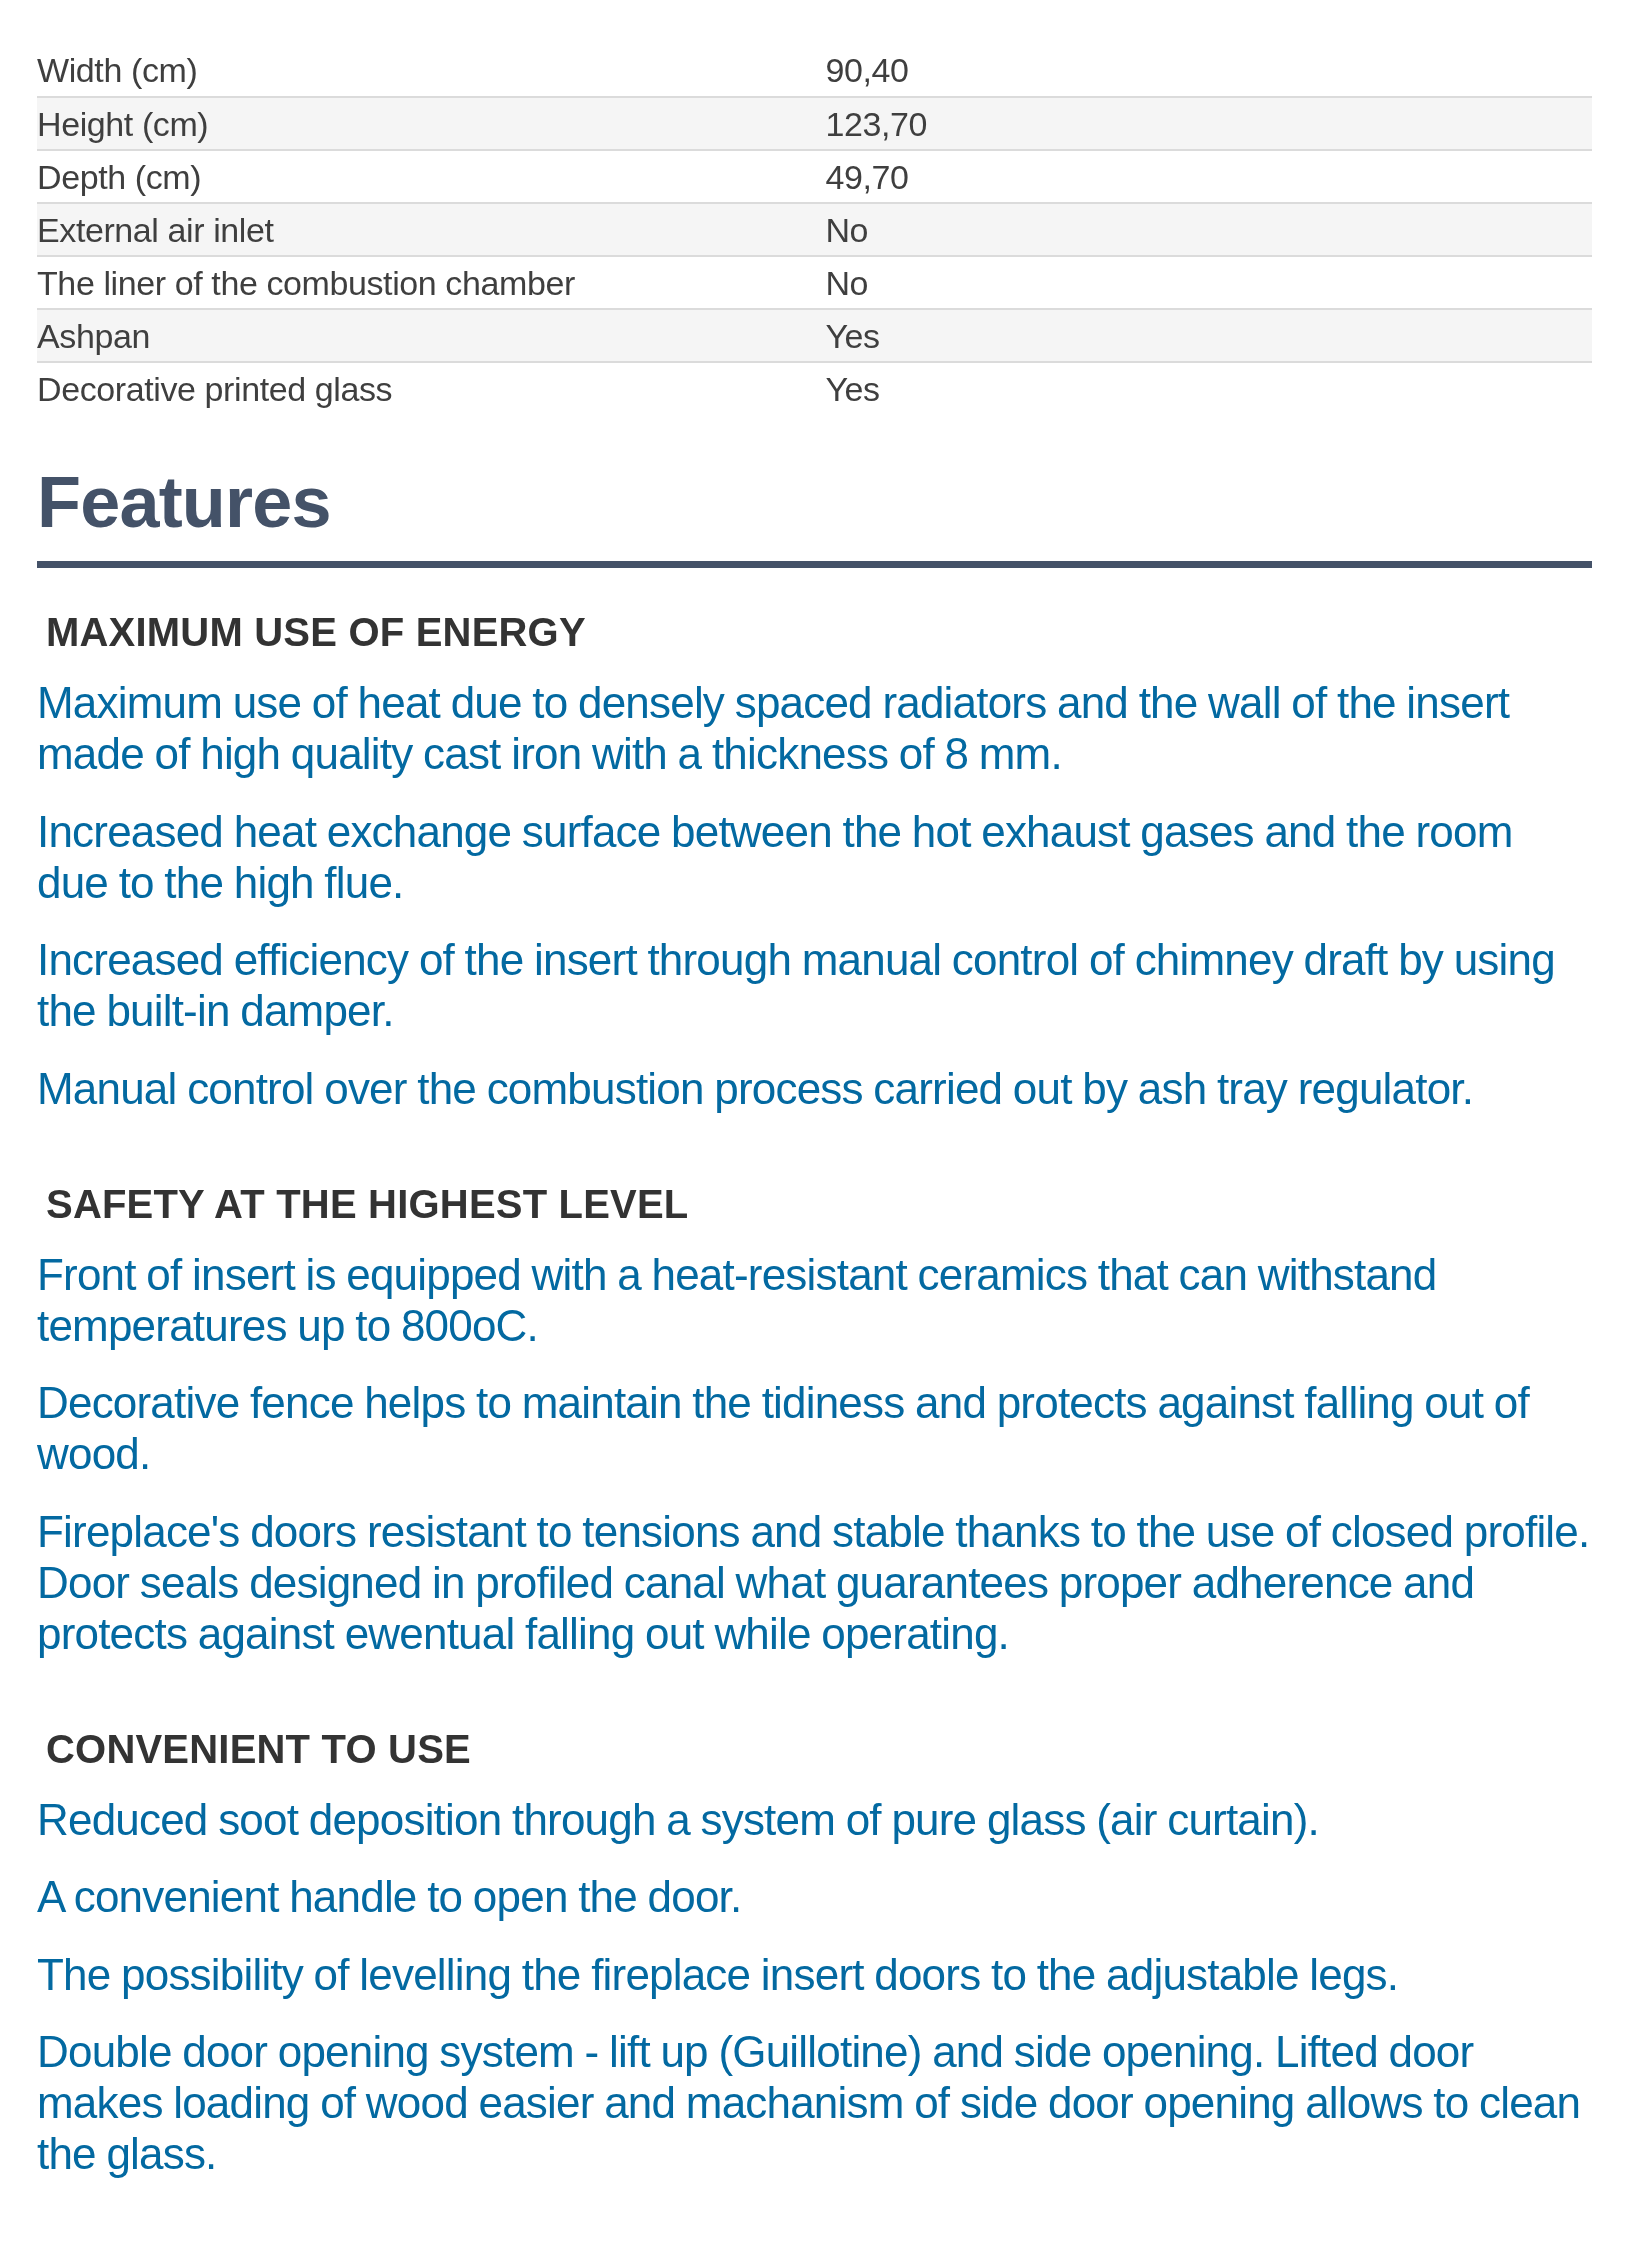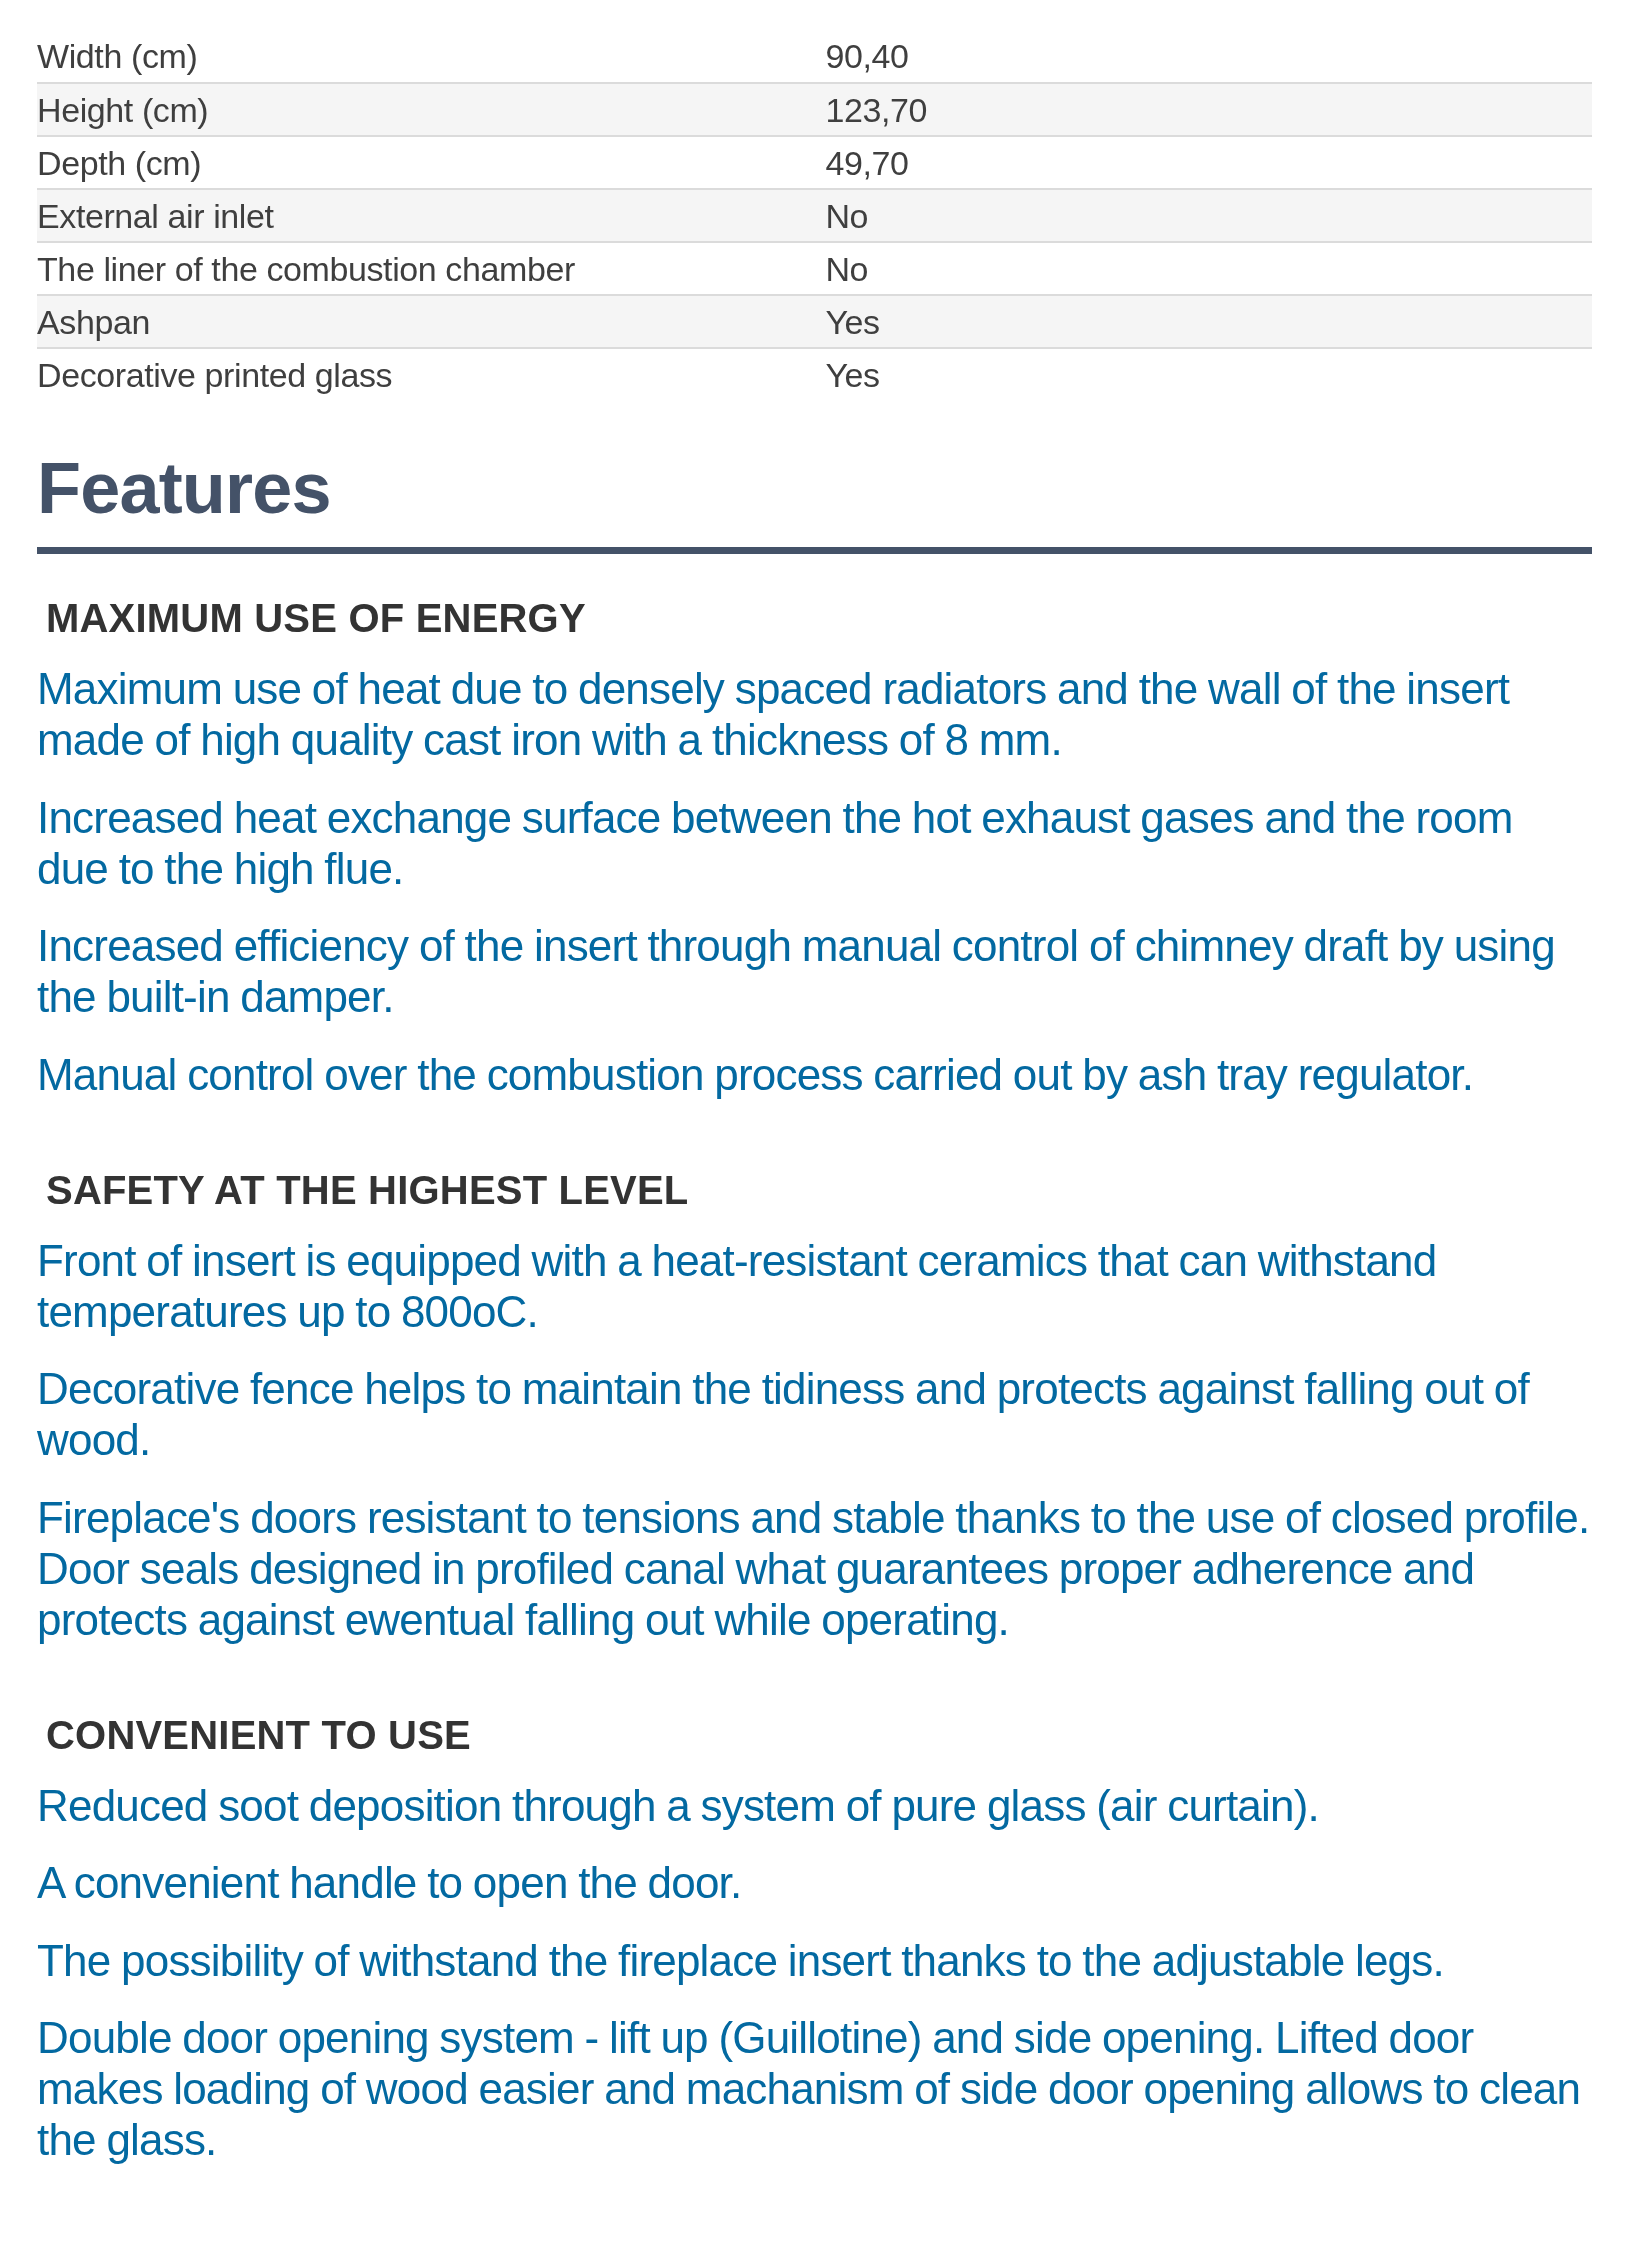--- a/index.html
+++ b/index.html
@@ -10,21 +10,21 @@
   body {
     width: 1629px;
     min-height: 2261px;
     font-family: "Liberation Sans", sans-serif;
     -webkit-font-smoothing: antialiased;
   }
   .page {
     box-sizing: border-box;
     width: 1629px;
     min-height: 2261px;
-    padding: 30px 37px 47px 37px;
+    padding: 44px 37px 47px 37px;
   }
 
   
   table.specs {
     width: 100%;
     border-collapse: collapse;
     table-layout: fixed;
     font-size: 34px;
     line-height: 40px;
     letter-spacing: -0.4px;
@@ -135,18 +135,18 @@
     <h3>SAFETY AT THE HIGHEST LEVEL</h3>
     <p>Front of insert is equipped with a heat-resistant ceramics that can withstand temperatures up to 800oC.</p>
     <p>Decorative fence helps to maintain the tidiness and protects against falling out of wood.</p>
     <p>Fireplace's doors resistant to tensions and stable thanks to the use of closed profile. Door seals designed in profiled canal what guarantees proper adherence and protects against ewentual falling out while operating.</p>
   </section>
 
   <section class="fsec">
     <h3>CONVENIENT TO USE</h3>
     <p>Reduced soot deposition through a system of pure glass (air curtain).</p>
     <p>A convenient handle to open the door.</p>
-    <p>The possibility of withstand the fireplace insert thanks to the adjustable legs.</p>
+    <p>The possibility of levelling the fireplace insert doors to the adjustable legs.</p>
     <p>Double door opening system - lift up (Guillotine) and side opening. Lifted door makes loading of wood easier and machanism of side door opening allows to clean the glass.</p>
   </section>
 
 </div>
 
 
 </body></html>

